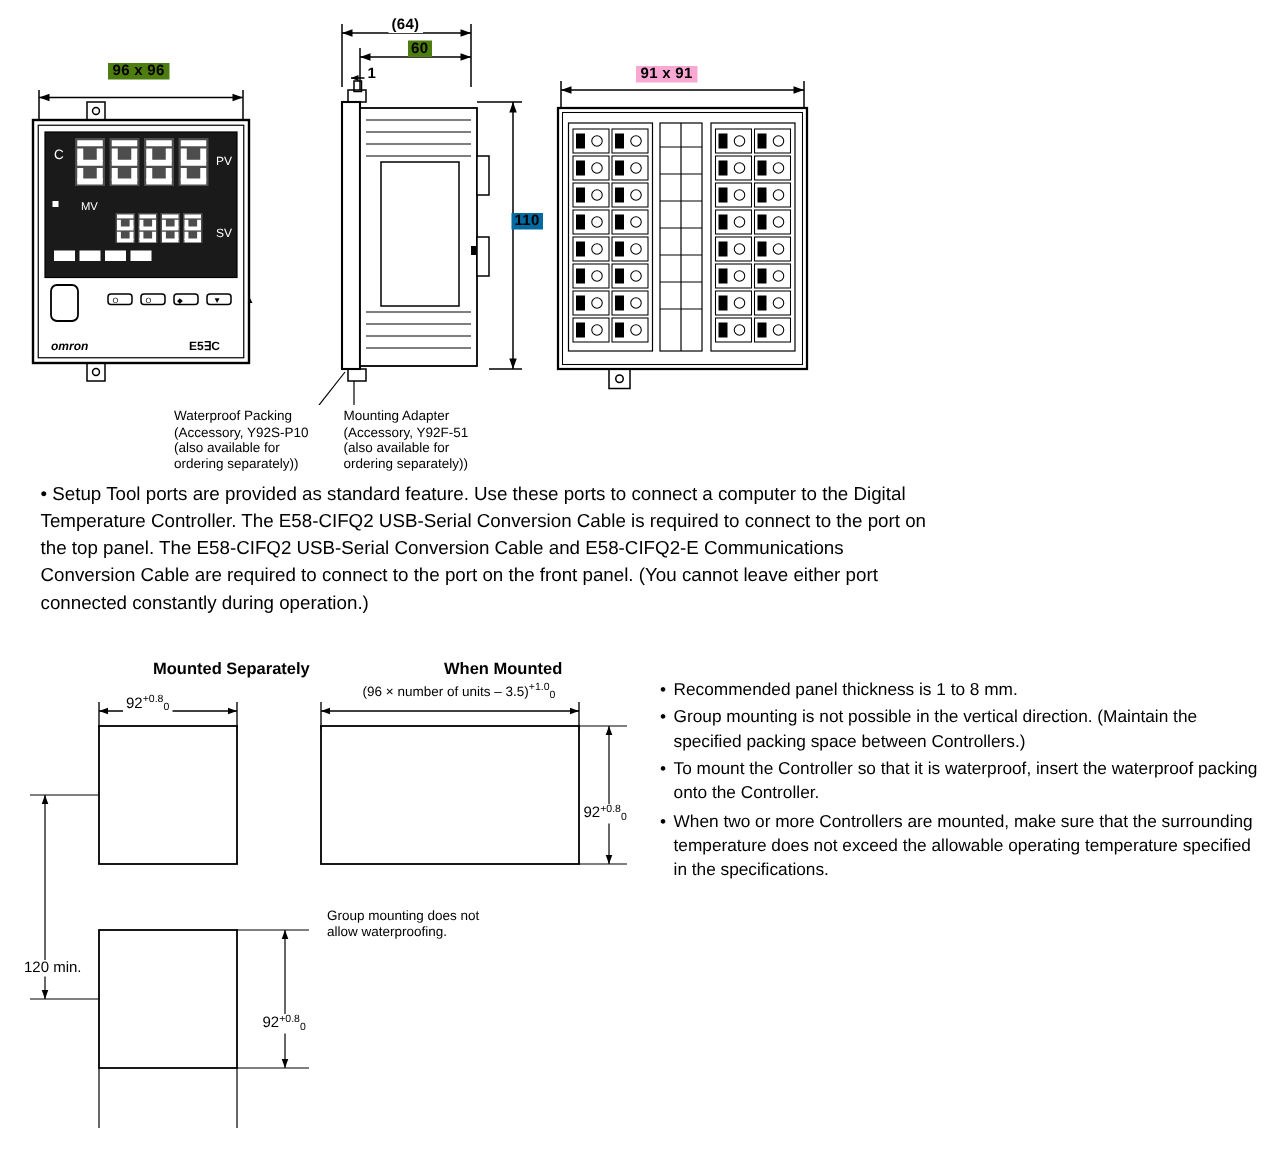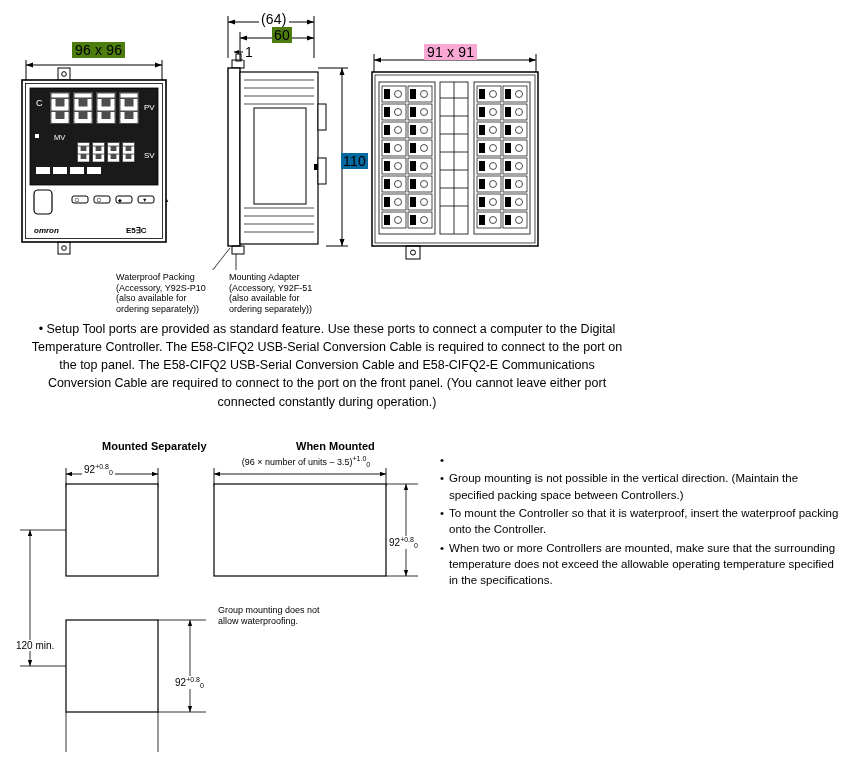--- a/index.html
+++ b/index.html
@@ -6,25 +6,25 @@
   body{
     width:854px;height:772px;
     background:#ffffff;
     font-family:"Liberation Sans", sans-serif;
     color:#000000;
     position:relative;
     overflow:hidden;
     font-size:11px;
   }
   .abs{position:absolute;}
-  .dim-txt{font-size:14px;letter-spacing:0.2px;}
+  .dim-txt{font-size:10px;letter-spacing:0.2px;font-weight:bold;}
   .tiny{font-size:9px;line-height:1.18;}
   .cap{font-size:11px;font-weight:bold;margin-left:44px;}
   svg{display:block;}
-  .body-text{font-size:12.5px;line-height:1.45;text-align:center;}
+  .body-text{font-size:12.5px;line-height:1.45;}
   .bullet-list{font-size:11.5px;line-height:1.42;}
   .sub{font-size:7px;vertical-align:-0.25em;}
   .sup{font-size:7px;vertical-align:0.55em;}
 </style>
 </head>
 <body>
 
 <div class="abs" style="left:14px;top:30px;width:190px;height:240px;">
   <svg width="190" height="240" viewBox="0 0 190 240">
 
@@ -222,21 +222,21 @@
 
     <g stroke="#000" stroke-width="0.8" fill="none">
       <line x1="20" y1="240" x2="-2" y2="268"></line>
       <line x1="26" y1="246" x2="26" y2="268"></line>
     </g>
   </svg>
 </div>
 <div class="abs dim-txt" style="left:259px;top:11px;background:#fff;padding:0 2px;">(64)</div>
 <div class="abs dim-txt" style="left:272px;top:27px;background:#4d7c0f;padding:0 2px;">60</div>
 <div class="abs dim-txt" style="left:243px;top:44px;background:#fff;padding:0 2px;">1</div>
-<div class="abs dim-txt" style="left:341px;top:153px;background:#0369a1;padding:0 2px;">110</div>
+<div class="abs dim-txt" style="left:341px;top:142px;background:#0369a1;padding:0 2px;">110</div>
 
 <div class="abs" style="left:362px;top:30px;width:200px;height:240px;">
   <svg width="200" height="240" viewBox="0 0 200 240">
 
     <g stroke="#000" stroke-width="1" fill="none">
       <line x1="12" y1="30" x2="174" y2="30"></line>
       <path d="M12 30 l7 -2.5 v5 z" fill="#000" stroke="none"></path>
       <path d="M174 30 l-7 -2.5 v5 z" fill="#000" stroke="none"></path>
       <line x1="12" y1="24" x2="12" y2="48"></line>
       <line x1="174" y1="24" x2="174" y2="48"></line>
@@ -465,20 +465,21 @@
 </div>
 <div class="abs" style="left:388px;top:536px;font-size:10px;background:#fff;padding:0 1px;">
   <span>92</span><span class="sup">+0.8</span><span class="sub">0</span>
 </div>
 <div class="abs tiny" style="left:218px;top:605px;width:170px;white-space:pre-line;">Group mounting does not
 allow waterproofing.</div>
 
 <div class="abs bullet-list" style="left:440px;top:452px;width:400px;">
   <div style="display:flex;gap:5px;margin-bottom:2px;">
     <span>•</span>
+    <span>Recommended panel thickness is 1 to 8 mm.</span>
   </div>
   <div style="display:flex;gap:5px;margin-bottom:2px;">
     <span>•</span>
     <span>Group mounting is not possible in the vertical direction. (Maintain the specified packing space between Controllers.)</span>
   </div>
   <div style="display:flex;gap:5px;margin-bottom:2px;">
     <span>•</span>
     <span>To mount the Controller so that it is waterproof, insert the waterproof packing onto the Controller.</span>
   </div>
   <div style="display:flex;gap:5px;margin-bottom:2px;">

